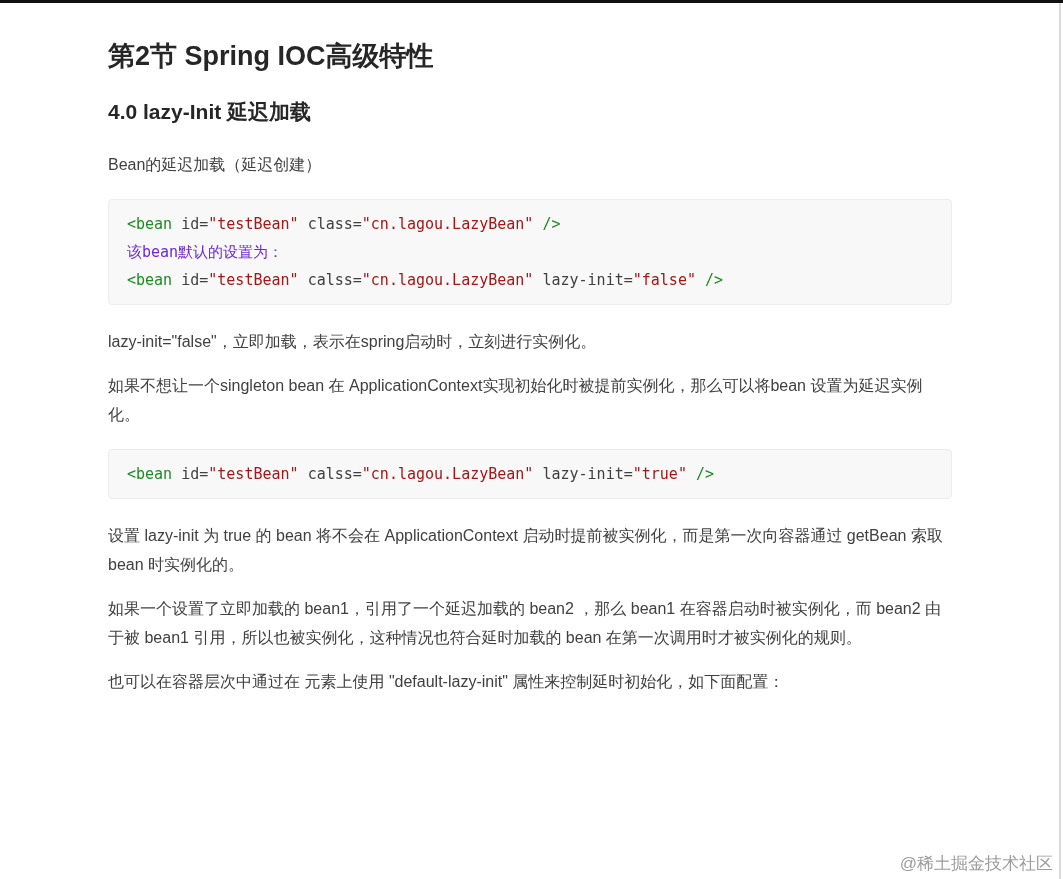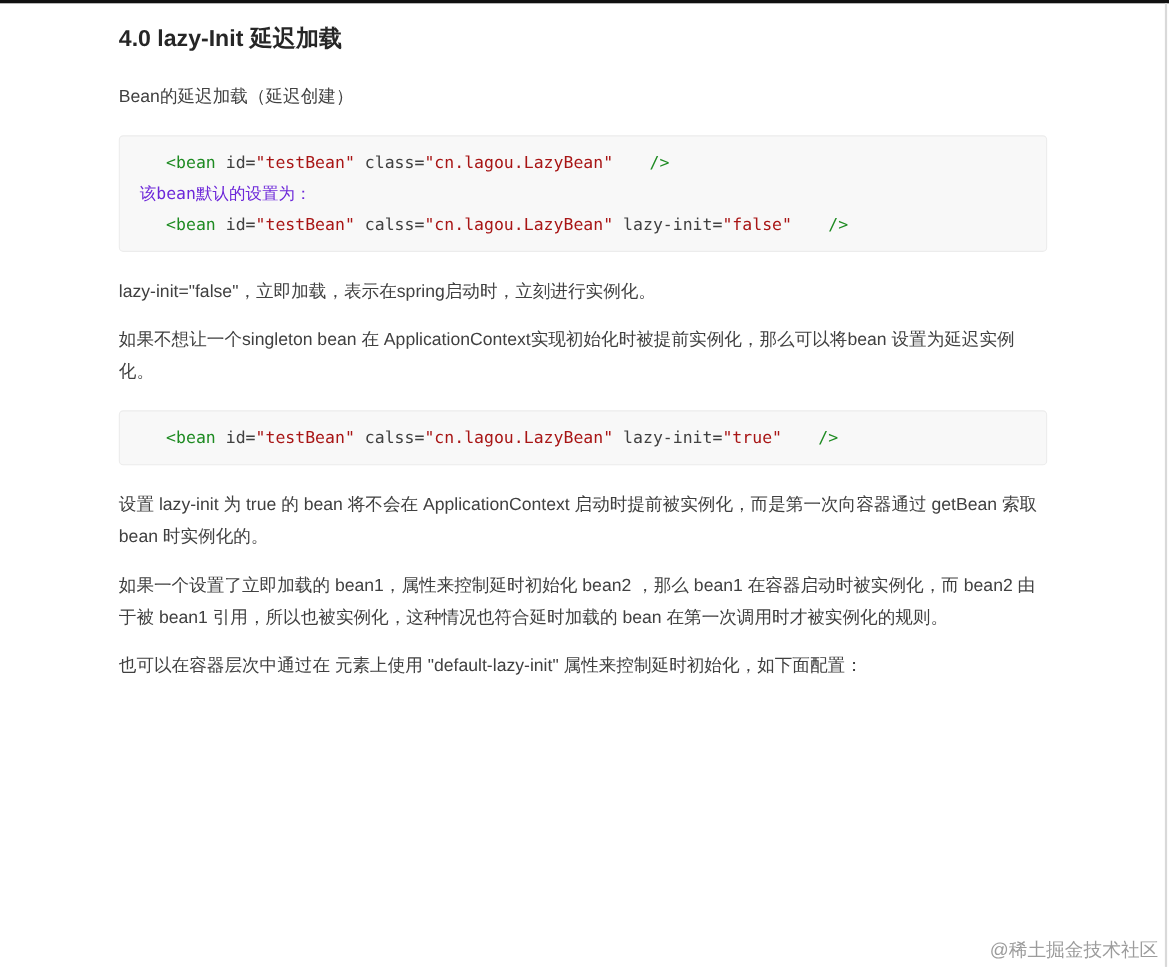--- a/index.html
+++ b/index.html
@@ -64,21 +64,21 @@
     border-radius: 4px;
     padding: 10px 18px;
     font-family: "DejaVu Sans Mono", "Liberation Mono", monospace;
     font-size: 15px;
     line-height: 28px;
     color: #333333;
     white-space: pre;
     overflow: hidden;
   }
   .code-line { min-height: 28px; }
-  .tok-tag    { color: #1e8b22; margin-left: 24px; }
+  .tok-tag    { color: #1e8b22; }
   .tok-attr   { color: #404040; }
   .tok-string { color: #a81515; }
   .tok-plain  { color: #6d28d9; }
   .watermark {
     position: absolute;
     right: 10px;
     bottom: 4px;
     font-size: 17px;
     line-height: 22px;
     color: #9c9c9c;
@@ -87,36 +87,37 @@
 </style>
 </head>
 <body>
 
 <div class="top-bar"></div>
 <div class="right-edge-line"></div>
 
 <div class="article">
 
 
+  <h1 class="section-title">第2节 Spring IOC高级特性</h1>
 
   <h2 class="subsection-title">4.0 lazy-Init 延迟加载</h2>
 
   <p>Bean的延迟加载（延迟创建）</p>
 
 
 
   <div class="code-block"><div class="code-line"><span class="tok-tag">&lt;bean</span><span class="tok-plain"> </span><span class="tok-attr">id=</span><span class="tok-string">"testBean"</span><span class="tok-plain"> </span><span class="tok-attr">class=</span><span class="tok-string">"cn.lagou.LazyBean"</span><span class="tok-plain"> </span><span class="tok-tag">/&gt;</span></div><div class="code-line"><span class="tok-plain">该bean默认的设置为：</span></div><div class="code-line"><span class="tok-tag">&lt;bean</span><span class="tok-plain"> </span><span class="tok-attr">id=</span><span class="tok-string">"testBean"</span><span class="tok-plain"> </span><span class="tok-attr">calss=</span><span class="tok-string">"cn.lagou.LazyBean"</span><span class="tok-plain"> </span><span class="tok-attr">lazy-init=</span><span class="tok-string">"false"</span><span class="tok-plain"> </span><span class="tok-tag">/&gt;</span></div></div>
 
   <p>lazy-init="false"，立即加载，表示在spring启动时，立刻进行实例化。</p>
 
   <p>如果不想让一个singleton bean 在 ApplicationContext实现初始化时被提前实例化，那么可以将bean 设置为延迟实例化。</p>
 
   <div class="code-block"><div class="code-line"><span class="tok-tag">&lt;bean</span><span class="tok-plain"> </span><span class="tok-attr">id=</span><span class="tok-string">"testBean"</span><span class="tok-plain"> </span><span class="tok-attr">calss=</span><span class="tok-string">"cn.lagou.LazyBean"</span><span class="tok-plain"> </span><span class="tok-attr">lazy-init=</span><span class="tok-string">"true"</span><span class="tok-plain"> </span><span class="tok-tag">/&gt;</span></div></div>
 
   <p>设置 lazy-init 为 true 的 bean 将不会在 ApplicationContext 启动时提前被实例化，而是第一次向容器通过 getBean 索取 bean 时实例化的。</p>
 
-  <p>如果一个设置了立即加载的 bean1，属性来控制延时初始化 bean2 ，那么 bean1 在容器启动时被实例化，而 bean2 由于被 bean1 引用，所以也被实例化，这种情况也符合延时加载的 bean 在第一次调用时才被实例化的规则。</p>
+  <p>如果一个设置了立即加载的 bean1，引用了一个延迟加载的 bean2 ，那么 bean1 在容器启动时被实例化，而 bean2 由于被 bean1 引用，所以也被实例化，这种情况也符合延时加载的 bean 在第一次调用时才被实例化的规则。</p>
 
   <p>也可以在容器层次中通过在 元素上使用 "default-lazy-init" 属性来控制延时初始化，如下面配置：</p>
 
 </div>
 
 <div class="watermark">@稀土掘金技术社区</div>
 
 </body></html>

